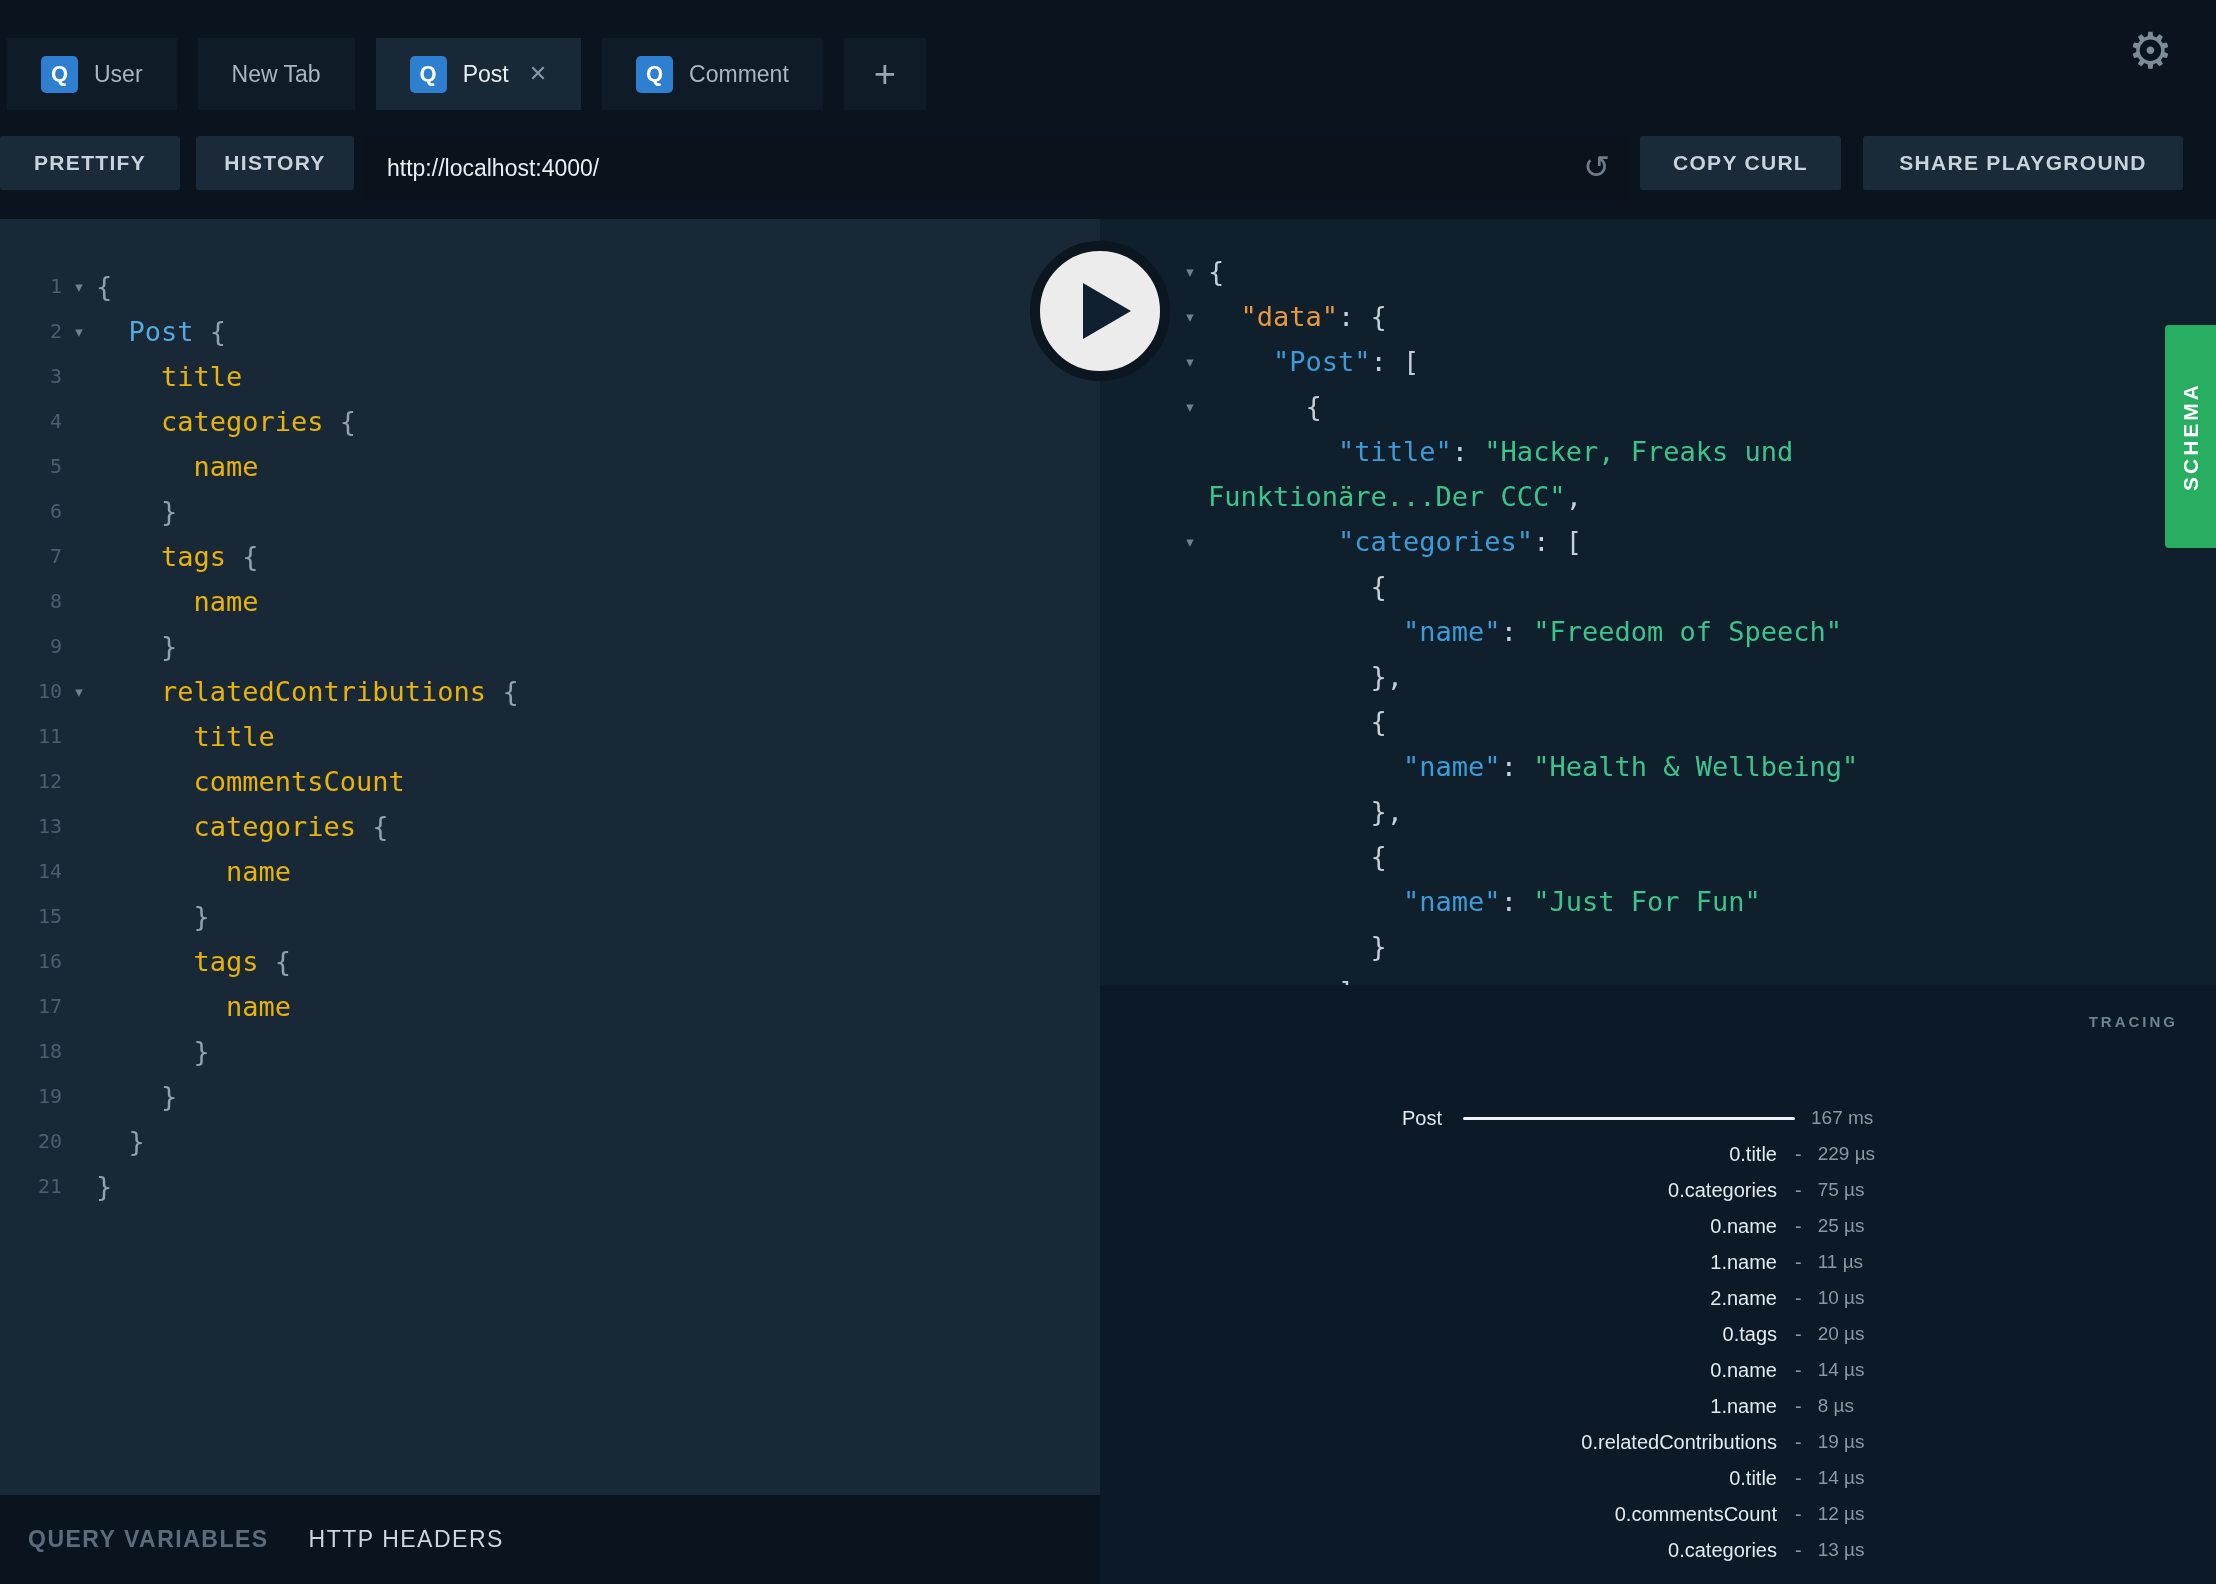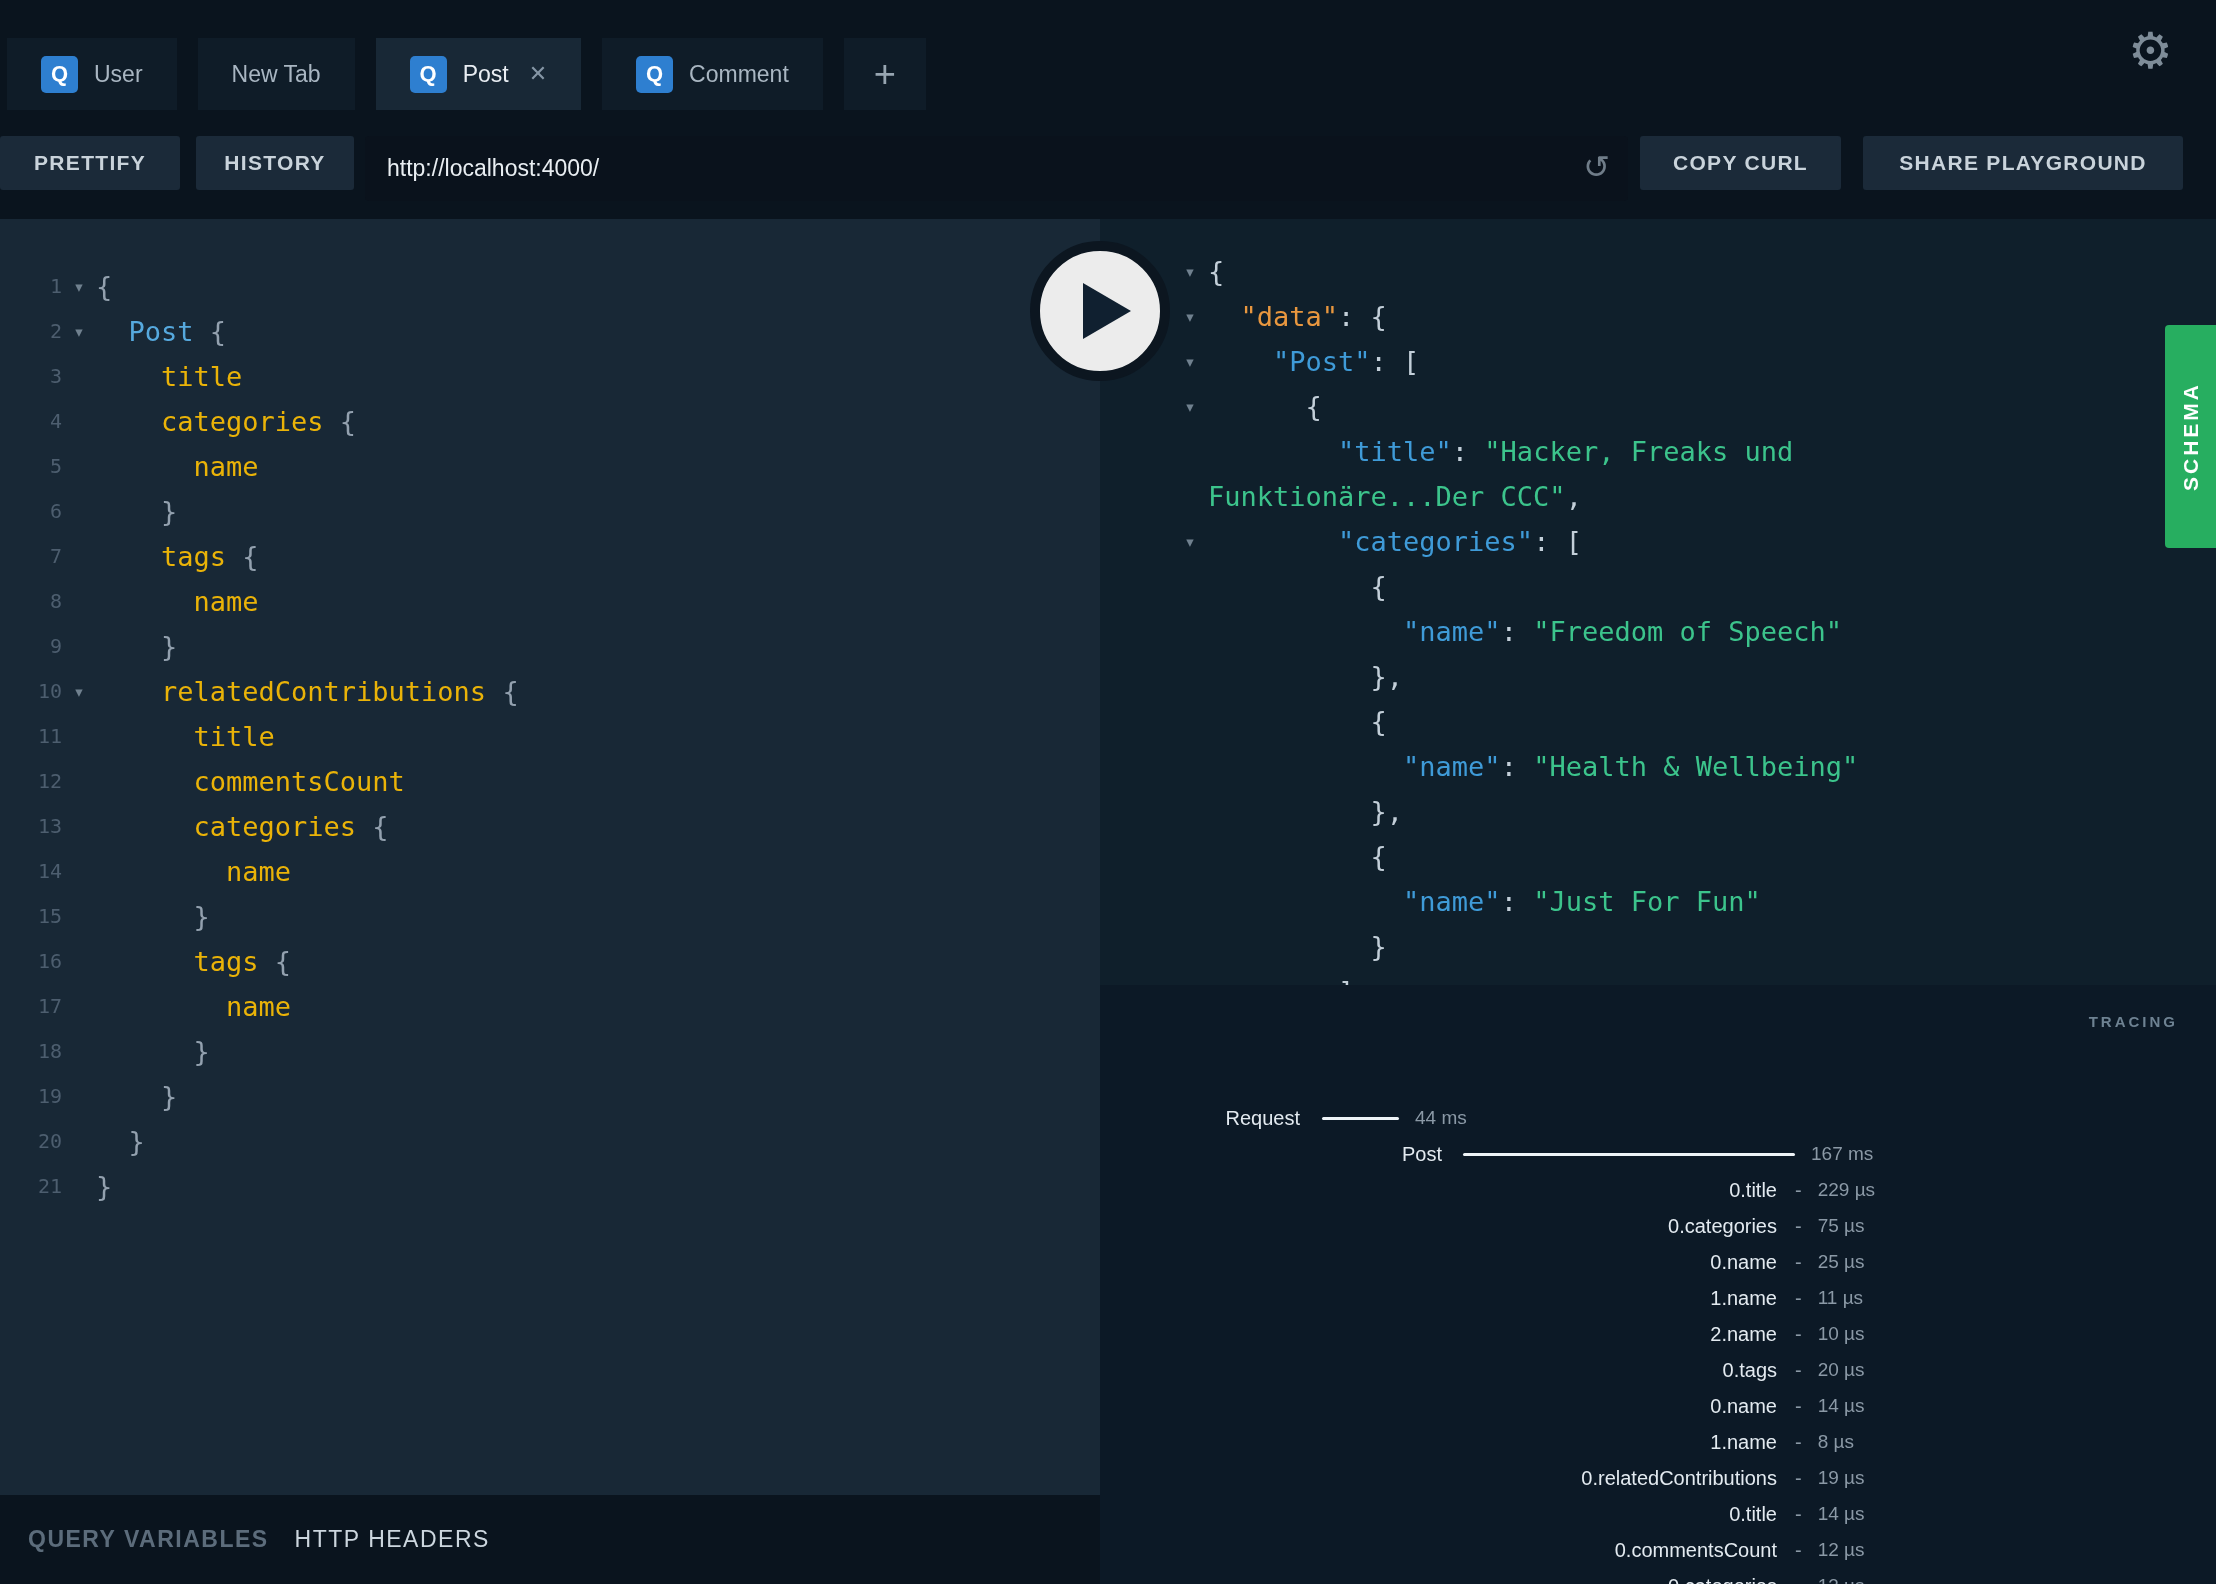--- a/index.html
+++ b/index.html
@@ -57,21 +57,21 @@
   .kind-request .tlabel{width:200px;}
   .kind-post .tlabel{width:342px;}
   .kind-field .tlabel{width:677px;}
   .tbar{height:3px;background:#eef3f7;border-radius:2px;flex:none;}
   .kind-request .tbar{width:77px;margin-left:22px;}
   .kind-post .tbar{width:332px;margin-left:21px;}
   .tdash{margin-left:18px;color:#8b99a6;flex:none;}
   .ttime{margin-left:16px;font-size:19px;color:#8b99a6;flex:none;}
   
   .bottom-left-bar{position:absolute;left:0;top:1495px;width:1100px;height:89px;background:#0a141e;
-                   display:flex;align-items:center;padding-left:28px;gap:26px;box-sizing:border-box;}
+                   display:flex;align-items:center;padding-left:28px;gap:40px;box-sizing:border-box;}
   .qv{font-size:23px;font-weight:bold;letter-spacing:1.5px;color:#5c6c7b;}
   .hh{font-size:23px;font-weight:normal;letter-spacing:1.5px;color:#ccd6de;}
   
   .schema-tab{position:absolute;left:2165px;top:325px;width:51px;height:223px;background:#27ae60;
               border-radius:4px 0 0 4px;display:flex;align-items:center;justify-content:center;}
   .schema-tab span{writing-mode:vertical-rl;transform:rotate(180deg);color:#ffffff;
                    font-size:21px;font-weight:bold;letter-spacing:3px;}
   
   .play-btn{position:absolute;left:1030px;top:241px;width:120px;height:120px;border-radius:50%;
             background:#ececec;border:10px solid #0c1620;display:flex;align-items:center;justify-content:center;}
@@ -294,25 +294,20 @@
   <div class="play-triangle"></div>
 </div>
 
 <div class="schema-tab">
   <span>SCHEMA</span>
 </div>
 
 <div class="tracing-pane">
   <div class="tracing-title">TRACING</div>
   <div class="trows" id="tracing-rows">
-      <div class="trow kind-request">
-        <span class="tlabel">Request</span>
-        <span class="tbar"></span>
-        <span class="ttime">44 ms</span>
-      </div>
       <div class="trow kind-post">
         <span class="tlabel">Post</span>
         <span class="tbar"></span>
         <span class="ttime">167 ms</span>
       </div>
       <div class="trow kind-field">
         <span class="tlabel">0.title</span>
         <span class="tdash">-</span>
         <span class="ttime">229 µs</span>
       </div>

